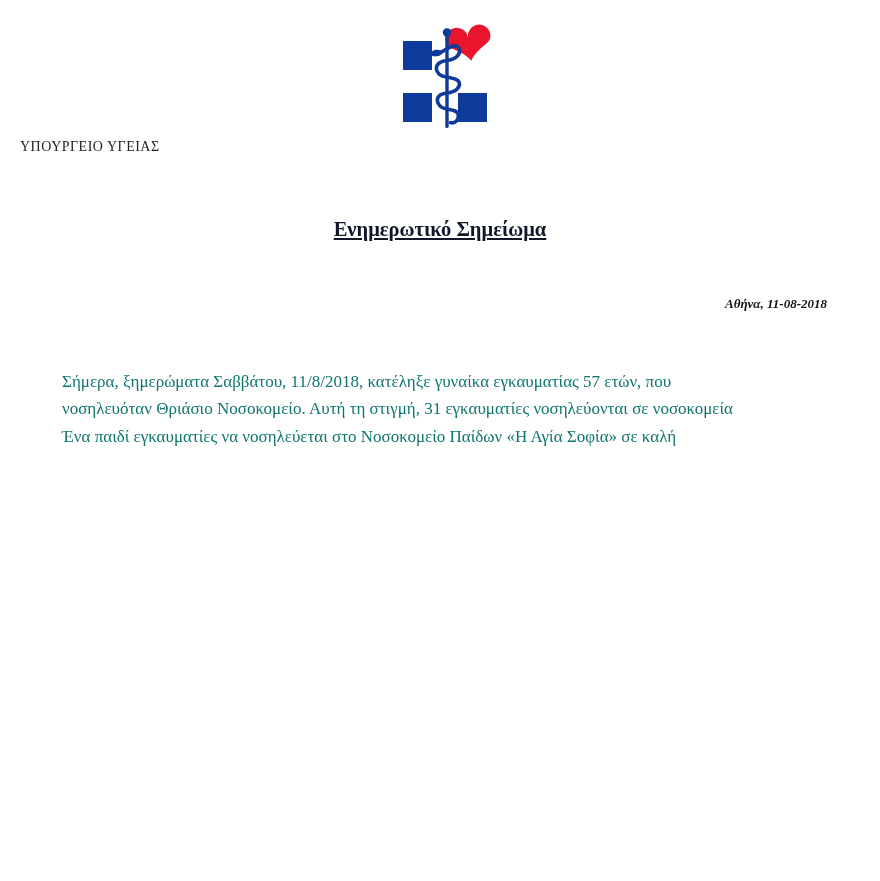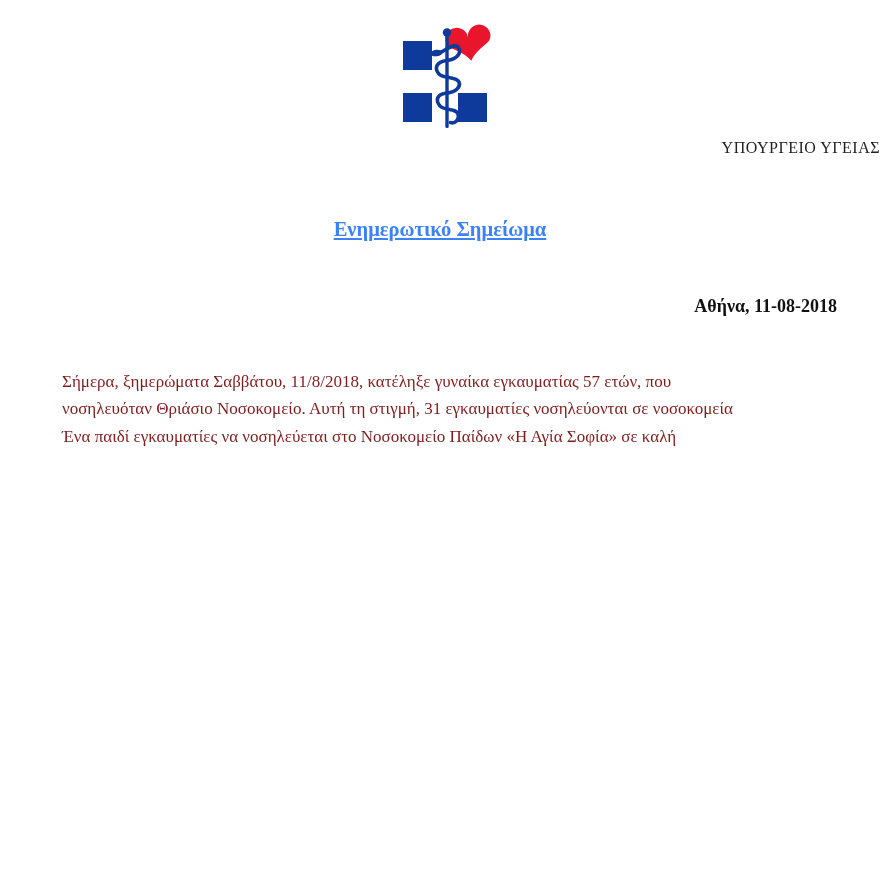--- a/index.html
+++ b/index.html
@@ -55,58 +55,59 @@
   }
 
   
   .ministry-name {
     position: absolute;
     left: 0;
     top: 139px;
     width: 880px;
     padding-left: 20px;
     box-sizing: border-box;
-    text-align: right;
-    font-size: 16px;
+    text-align: left;
+    font-size: 14px;
     letter-spacing: 0.5px;
     color: #222222;
   }
 
   
   .doc-title {
     position: absolute;
     left: 0;
     top: 218px;
     width: 880px;
     text-align: center;
     font-size: 20.5px;
     font-weight: bold;
     text-decoration: underline;
-    color: #3b82f6;
+    color: #0f172a;
   }
 
   
   .dateline {
     position: absolute;
     top: 296px;
-    right: 43px;
-    font-size: 18px;
+    right: 53px;
+    font-size: 13px;
     font-weight: bold;
+    font-style: italic;
     color: #111111;
   }
 
   
   .body-par {
     position: absolute;
     left: 62px;
     top: 368px;
     width: 770px;
     font-size: 17px;
     line-height: 27.4px;
-    color: #7f1d1d;
+    color: #0f766e;
   }
   .body-line {
     white-space: nowrap;
   }
 </style>
 </head>
 <body>
 
 <div class="page">
 

